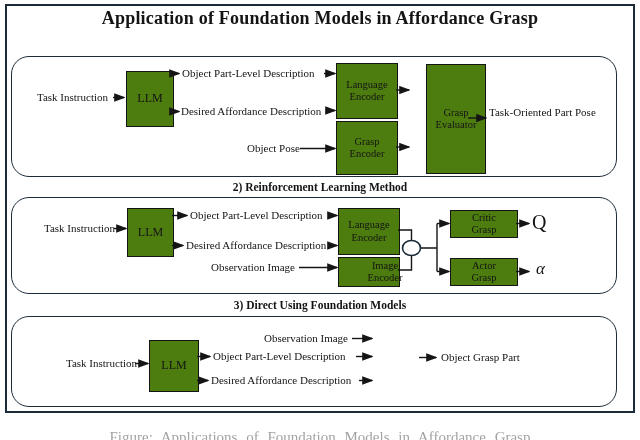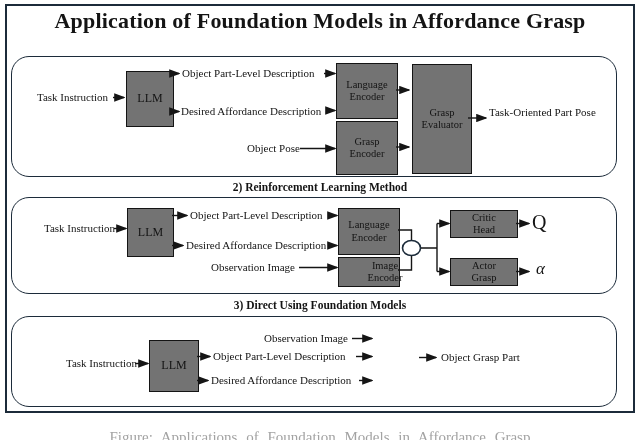--- a/index.html
+++ b/index.html
@@ -1,23 +1,23 @@
 <!DOCTYPE html>
 <html><head>
 <meta charset="utf-8">
 <style>
   html,body{margin:0;padding:0;background:#fff;}
   .canvas{position:relative;width:640px;height:440px;background:#ffffff;overflow:hidden;
           font-family:"Liberation Serif","DejaVu Serif",serif;color:#141414;}
   .abs{position:absolute;}
   .outer-frame{left:5px;top:4px;width:626px;height:405px;border:2px solid #1c2b3a;}
-  .fig-title{left:0;top:8px;width:640px;text-align:center;font-weight:bold;font-size:22px;letter-spacing:.2px;}
+  .fig-title{left:0;top:8px;width:640px;text-align:center;font-weight:bold;font-size:18px;letter-spacing:.2px;}
   .sec-heading{left:0;width:640px;text-align:center;font-weight:bold;font-size:11.5px;}
   .sec-box{border:1.8px solid #1c2b3a;border-radius:18px;background:#fff;}
-  .node{border:1.6px solid #141414;background:#737373;display:flex;align-items:center;justify-content:center;
+  .node{border:1.6px solid #141414;background:#4d7c0f;display:flex;align-items:center;justify-content:center;
         text-align:center;font-size:10.5px;line-height:1.15;}
   .node .big{font-size:12px;}
   .lbl{font-size:11px;white-space:nowrap;}
   .sym-q{font-size:20px;}
   .sym-a{font-size:17px;font-style:italic;}
   svg.wires{position:absolute;left:0;top:0;pointer-events:none;}
   svg.wires path, svg.wires ellipse{fill:none;stroke:#151515;stroke-width:1.4;}
   svg.wires ellipse{stroke:#1c2b3a;stroke-width:1.6;fill:#fff;}
   .caption{left:0;top:429px;width:640px;text-align:center;font-size:15px;color:#a3a3a3;
            word-spacing:5px;filter:blur(.5px);white-space:nowrap;}
@@ -39,21 +39,21 @@
   </div>
   <div class="abs lbl" style="left:182px;top:67px;">Object Part-Level Description</div>
   <div class="abs lbl" style="left:181px;top:105px;">Desired Affordance Description</div>
   <div class="abs lbl" style="left:247px;top:142px;">Object Pose</div>
   <div class="abs node" style="left:336px;top:63px;width:60px;height:54px;">
     <span style="max-width:56px;">Language Encoder</span>
   </div>
   <div class="abs node" style="left:336px;top:121px;width:60px;height:52px;">
     <span style="max-width:50px;">Grasp Encoder</span>
   </div>
-  <div class="abs node" style="left:412px;top:64px;width:58px;height:108px;">
+  <div class="abs node" style="left:426px;top:64px;width:58px;height:108px;">
     <span style="max-width:52px;">Grasp Evaluator</span>
   </div>
   <div class="abs lbl" style="left:489px;top:106px;">Task-Oriented Part Pose</div>
 
   <div class="abs sec-heading" style="top:181px;">2) Reinforcement Learning Method</div>
   <div class="abs sec-box" style="left:11px;top:197px;width:604px;height:95px;"></div>
 
   <div class="abs lbl" style="left:44px;top:222px;">Task Instruction</div>
   <div class="abs node" style="left:127px;top:208px;width:45px;height:47px;">
     <span class="big">LLM</span>
@@ -61,21 +61,21 @@
   <div class="abs lbl" style="left:190px;top:209px;">Object Part-Level Description</div>
   <div class="abs lbl" style="left:186px;top:239px;">Desired Affordance Description</div>
   <div class="abs lbl" style="left:211px;top:261px;">Observation Image</div>
   <div class="abs node" style="left:338px;top:208px;width:60px;height:45px;">
     <span style="max-width:56px;">Language Encoder</span>
   </div>
   <div class="abs node" style="left:338px;top:257px;width:60px;height:28px;">
     <span style="max-width:50px;margin-left:32px;">Image Encoder</span>
   </div>
   <div class="abs node" style="left:450px;top:210px;width:66px;height:26px;">
-    <span style="max-width:36px;">Critic Head</span>
+    <span style="max-width:36px;">Critic Grasp</span>
   </div>
   <div class="abs node" style="left:450px;top:258px;width:66px;height:26px;">
     <span style="max-width:36px;">Actor Grasp</span>
   </div>
   <div class="abs sym-q" style="left:532px;top:211px;">Q</div>
   <div class="abs sym-a" style="left:536px;top:259px;">α</div>
 
   <div class="abs sec-heading" style="top:299px;">3) Direct Using Foundation Models</div>
   <div class="abs sec-box" style="left:11px;top:316px;width:604px;height:89px;"></div>
 

